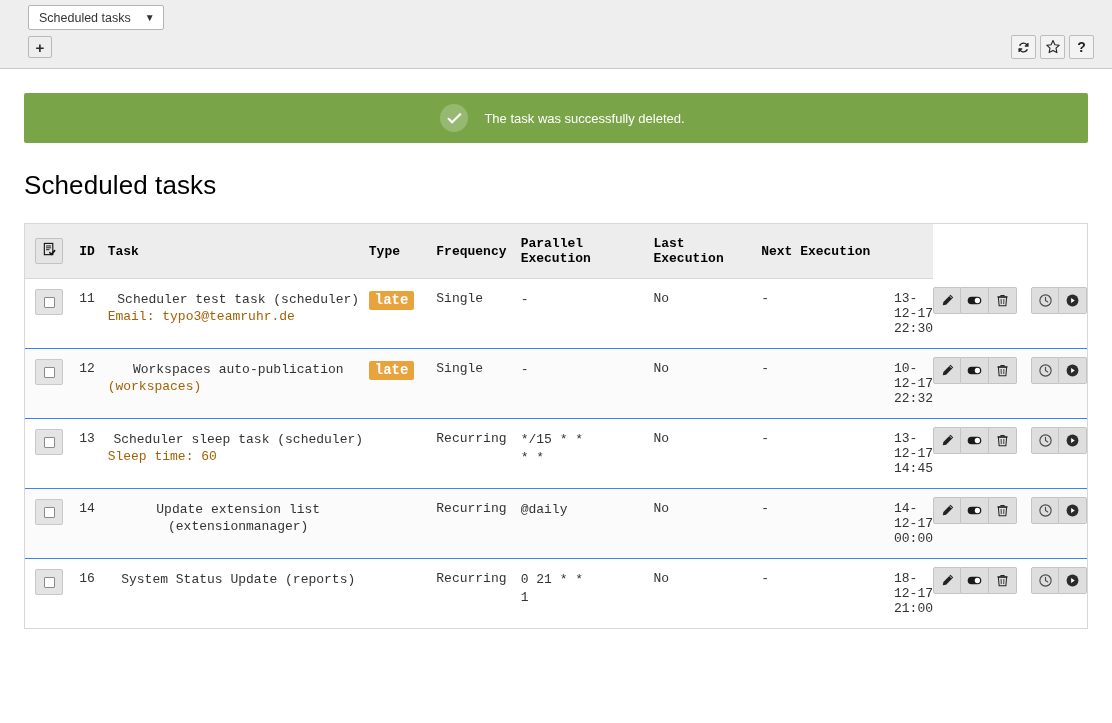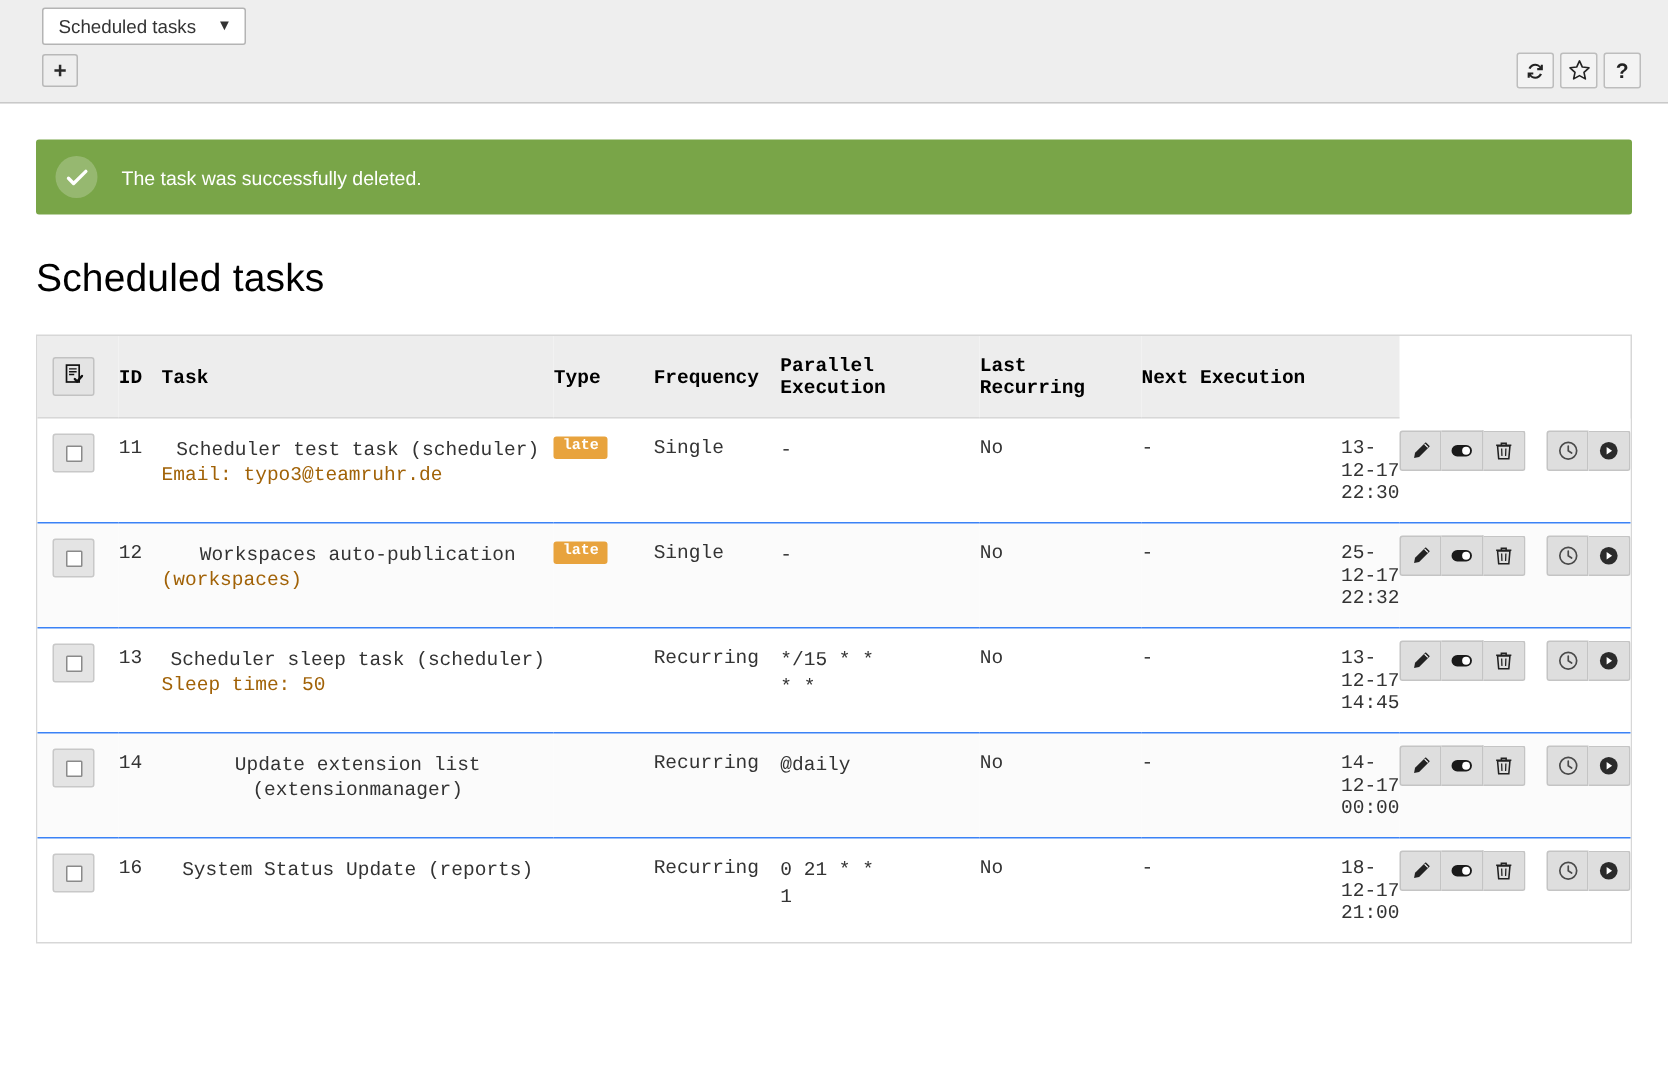--- a/index.html
+++ b/index.html
@@ -67,20 +67,21 @@
   
   .content { padding:0 24px; }
 
   .alert-success {
     margin-top:24px;
     background:#79a548;
     border-radius:2px;
     height:50px;
     display:flex; align-items:center;
     padding-left:13px;
+    justify-content:center;
   }
   .alert-icon {
     width:28px; height:28px;
     border-radius:50%;
     background:rgba(255,255,255,0.22);
     display:flex; align-items:center; justify-content:center;
     flex:none;
   }
   .alert-icon svg { display:block; }
   .alert-text {
@@ -162,21 +163,21 @@
     border:1px solid #8a8a8a;
     border-radius:1px;
   }
   td.c-id { color:#333; }
   .task-title { color:#333; line-height:17px;text-align:center; }
   .task-sub   { color:#a16207; line-height:18px; }
   .badge-late {
     display:inline-block;
     background:#e8a33d;
     color:#ffffff;
-    font-size:10px;
+    font-size:14px;
     font-weight:bold;
     border-radius:2px;
     padding:2px 6px 3px 6px;
     line-height:1;
     vertical-align:top;
   }
   td.c-badge { width:56px; padding-right:8px; }
   .freq-txt { line-height:18px; max-width:72px; display:block; }
 
   td.c-actions { padding-top:8px !important; padding-right:10px; }
@@ -257,21 +258,21 @@
                   <path d="M8.4 11.4l1.7 1.8 3.4-4" fill="none" stroke="#111" stroke-width="1.7" stroke-linecap="round" stroke-linejoin="round"></path>
                 </svg>
               </span>
             </div>
           </th>
           <th class="th-id">ID</th>
           <th class="th-task">Task</th>
           <th class="th-type">Type</th>
           <th class="th-freq">Frequency</th>
           <th class="th-par">Parallel Execution</th>
-          <th class="th-last">Last Recurring</th>
+          <th class="th-last">Last Execution</th>
           <th class="th-next">Next Execution</th>
           <th class="th-act"></th>
         </tr>
       </thead>
       <tbody id="task-rows">
           <tr>
             <td class="c-check">
               <div class="chk-box">
                 <span class="chk-inner"></span>
               </div>
@@ -352,21 +353,21 @@
               <div class="task-title">Workspaces auto-publication</div>
               <div class="task-sub">(workspaces)</div>
             </td>
             <td class="c-badge"><span class="badge-late">late</span></td>
             <td>Single</td>
             <td>
               <span class="freq-txt">-</span>
             </td>
             <td>No</td>
             <td>-</td>
-            <td>25-12-17 22:32</td>
+            <td>10-12-17 22:32</td>
             <td class="c-actions">
               <div class="actions-row">
                 <div class="btn-group">
                   <div class="act-btn">
                     <span>
                       <svg width="15" height="15" viewBox="0 0 16 16">
                         <path d="M11.2 1.9l2.9 2.9-7.6 7.6-3.6.7.7-3.6z" fill="#222"></path>
                         <path d="M10.4 3.3l2.3 2.3" stroke="#ffffff" stroke-width="0.9"></path>
                       </svg>
                     </span>
@@ -414,21 +415,21 @@
           </tr>
           <tr>
             <td class="c-check">
               <div class="chk-box">
                 <span class="chk-inner"></span>
               </div>
             </td>
             <td class="c-id">13</td>
             <td>
               <div class="task-title">Scheduler sleep task (scheduler)</div>
-              <div class="task-sub">Sleep time: 50</div>
+              <div class="task-sub">Sleep time: 60</div>
             </td>
             <td class="c-badge"></td>
             <td>Recurring</td>
             <td>
               <span class="freq-txt">*/15 * * * *</span>
             </td>
             <td>No</td>
             <td>-</td>
             <td>13-12-17 14:45</td>
             <td class="c-actions">

